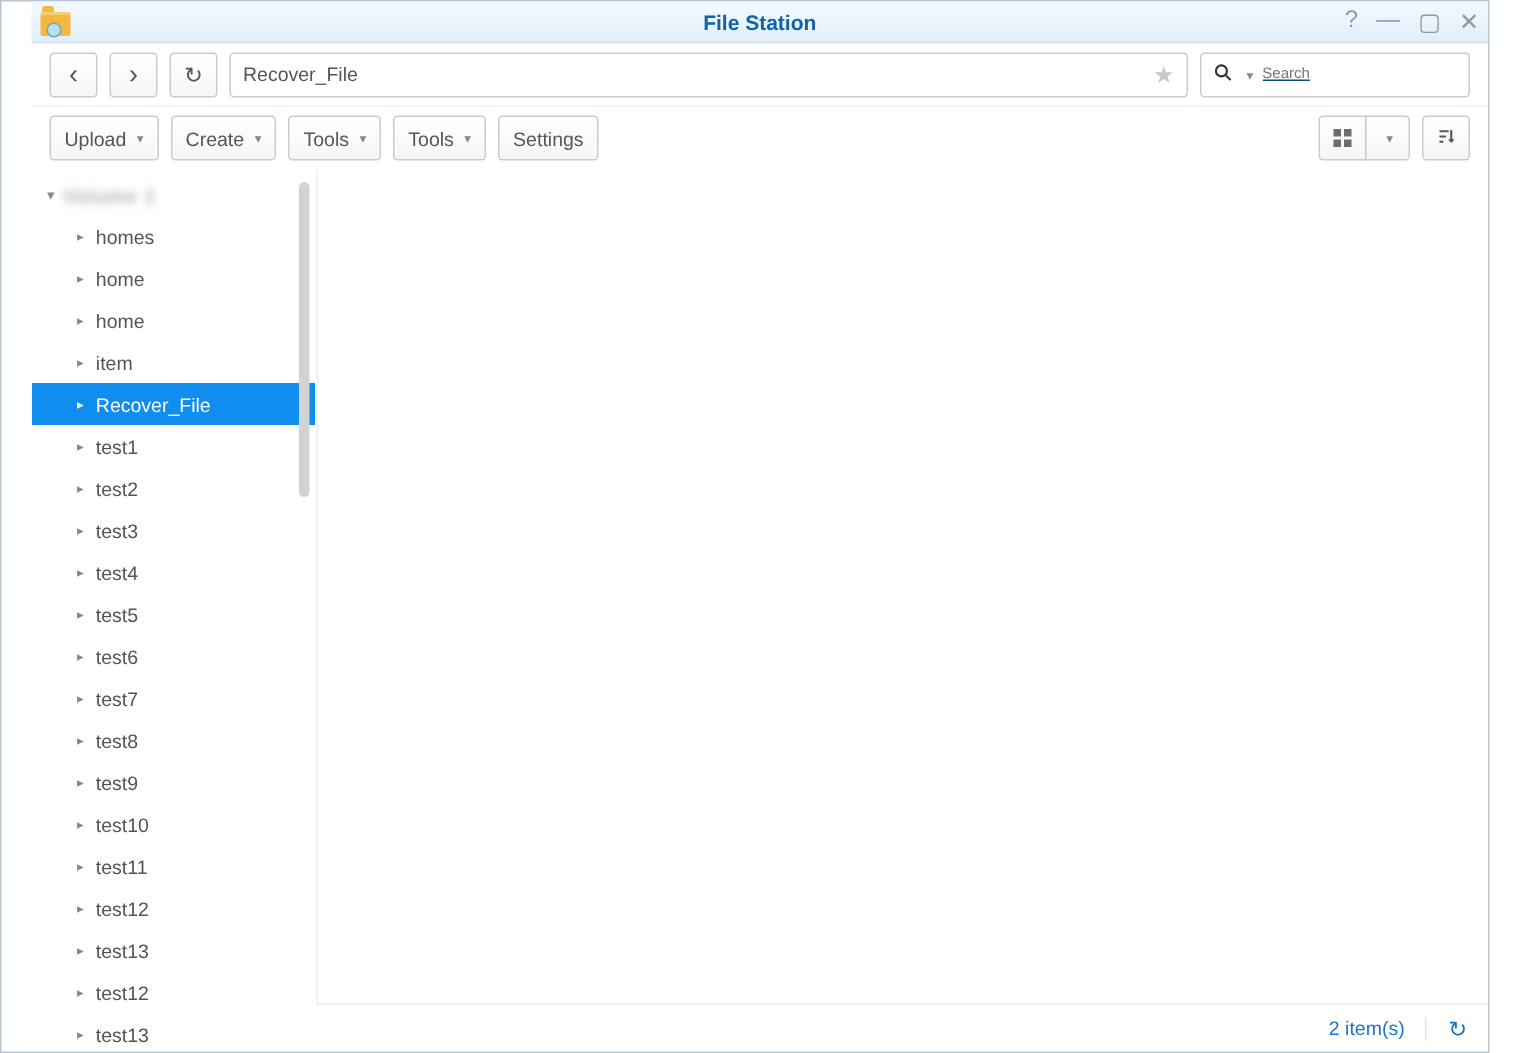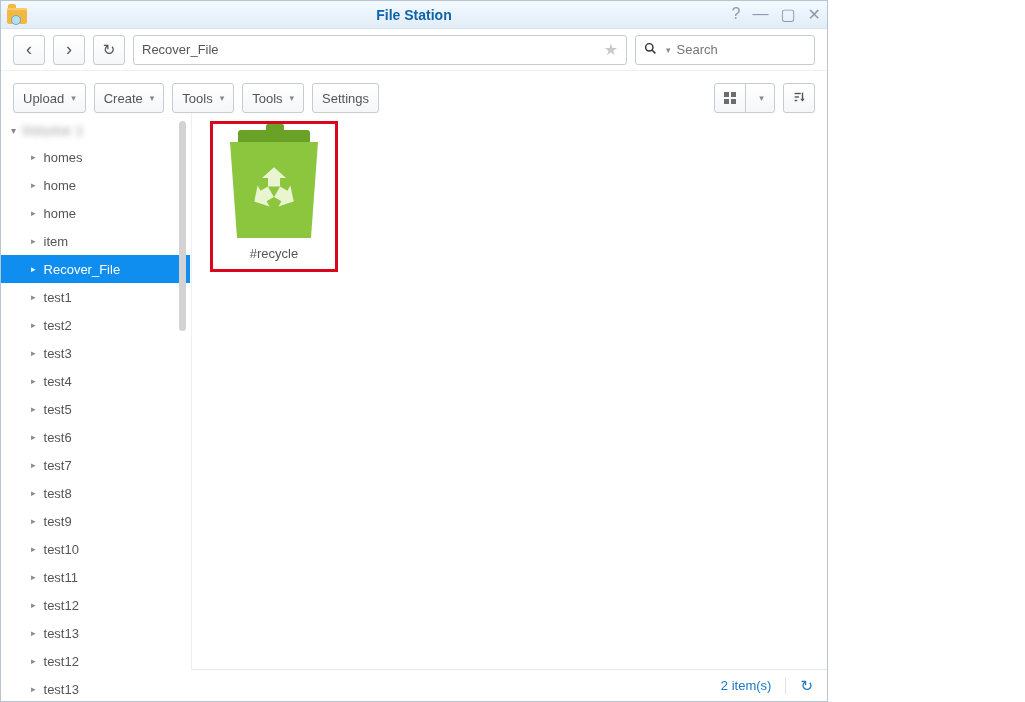--- a/index.html
+++ b/index.html
@@ -6,24 +6,25 @@
   body {
     font-family: -apple-system, BlinkMacSystemFont, "Segoe UI", Arial, sans-serif;
     font-size: 13px;
     color: #505050;
     background: #fff;
     width: 1025px;
     height: 702px;
     overflow: hidden;
   }
   .window {
-    width: 828px; height: 702px;
+    width: 993px; height: 702px;
     border: 1px solid #b9c4d2;
     display: flex; flex-direction: column;
     background: #fff;
+    padding-left: 20px;
   }
   
   .titlebar {
     height: 28px;
     background: linear-gradient(#f3f9ff, #e2edf8);
     border-bottom: 1px solid #d6e1ed;
     display: flex; align-items: center;
     position: relative;
     padding: 0 6px;
   }
@@ -73,27 +74,27 @@
     color:#555;
   }
   .pathbox .star { margin-left:auto; color:#c9c9c9; font-size:16px; }
   .searchbox {
     width:180px; height:30px; border:1px solid #c6ccd3; border-radius:3px;
     background:#fff; display:flex; align-items:center; padding:0 8px; gap:6px;
     color:#888;
   }
   .searchbox .mag { font-size:13px; color:#333; font-weight:bold; }
   .searchbox input {
-    border:none; outline:none; font-size:13px; width:100%; background:transparent; color:#c2410c;
+    border:none; outline:none; font-size:10px; width:100%; background:transparent; color:#0c4a6e;text-decoration:underline;
   }
   .caron { font-size:9px; color:#888; margin-left:3px; }
 
   
   .actionbar {
-    height: 42px; display:flex; align-items:flex-end; gap:8px;
+    height: 42px; display:flex; align-items:center; gap:8px;
     padding: 0 12px;
   }
   .actionbar .spacer { flex:1; }
   .btngroup { display:flex; }
   .btngroup .btn { border-radius:0; }
   .btngroup .btn:first-child { border-radius:3px 0 0 3px; }
   .btngroup .btn:last-child { border-radius:0 3px 3px 0; margin-left:-1px; }
   .grid-icon { display:grid; grid-template-columns:5px 5px; grid-template-rows:5px 5px; gap:2px; }
   .grid-icon i{ background:#6d6d6d; }
   .sort-icon svg { width:14px; height:14px; }
@@ -366,37 +367,20 @@
           <div class="tree-item">
             <span class="arr">▸</span>
             <span>test13</span>
           </div>
         </div>
       <div class="side-scrollbar"></div>
     </div>
 
     <div class="content">
       <div class="content-inner" id="content-inner">
-          <div class="file-item">
-            <div class="highlight-box">
-              <div class="bin">
-                <div class="lid"></div>
-                <div class="can">
-                  <svg viewBox="0 0 100 100">
-                    <g fill="#e8f5d0">
-                      <path d="M50 12 L70 30 L60 30 L60 44 L40 44 L40 30 L30 30 Z" transform="rotate(0 50 50)"></path>
-                      <path d="M50 12 L70 30 L60 30 L60 44 L40 44 L40 30 L30 30 Z" transform="rotate(120 50 50)"></path>
-                      <path d="M50 12 L70 30 L60 30 L60 44 L40 44 L40 30 L30 30 Z" transform="rotate(240 50 50)"></path>
-                    </g>
-                  </svg>
-                </div>
-              </div>
-              <div class="label">#recycle</div>
-            </div>
-          </div>
         </div>
       <div class="statusbar">
         <span>2 item(s)</span>
         <span class="divider"></span>
         <span class="refresh">↻</span>
       </div>
     </div>
   </div>
 
 </div>

